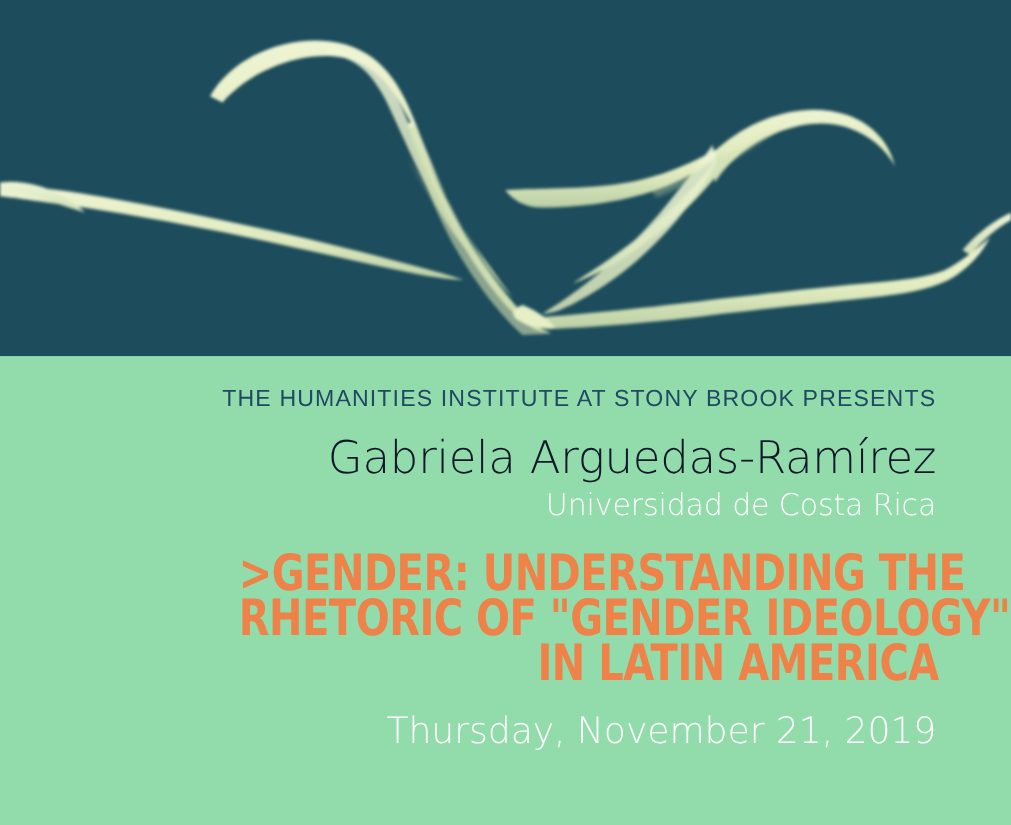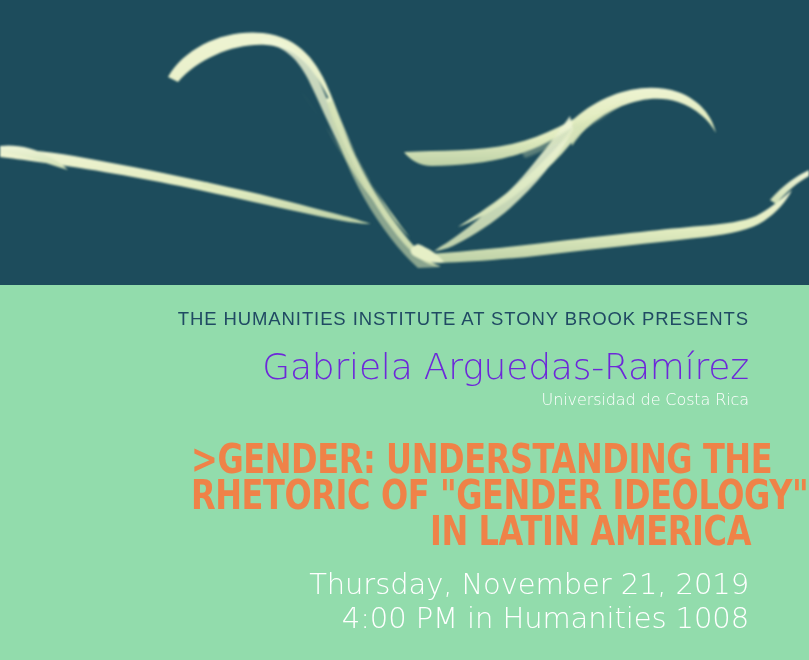--- a/index.html
+++ b/index.html
@@ -59,31 +59,31 @@
 
   .speaker-name {
     position: absolute;
     right: 60px;
     top: 61px;
     text-align: right;
     font-family: "DejaVu Sans", sans-serif;
     font-size: 36px;
     font-weight: 300;
     letter-spacing: -0.2px;
-    color: #6d28d9;
+    color: #0f172a;
     white-space: nowrap;
   }
 
   .speaker-affil {
     position: absolute;
     right: 60px;
     top: 105px;
     text-align: right;
     font-family: "DejaVu Sans", sans-serif;
-    font-size: 16px;
+    font-size: 24px;
     font-weight: 300;
     letter-spacing: -0.1px;
     color: #ffffff;
     white-space: nowrap;
   }
 
   .talk-title {
     position: absolute;
     right: 58px;
     top: 156px;
@@ -233,16 +233,15 @@
     <div class="speaker-affil">Universidad de Costa Rica</div>
 
     <div class="talk-title">
       <span class="tl">&gt;GENDER: UNDERSTANDING THE</span>
       <span class="tl">RHETORIC OF "GENDER IDEOLOGY"</span>
       <span class="tl">IN LATIN AMERICA</span>
     </div>
 
     <div class="event-date">Thursday, November 21, 2019</div>
 
-    <div class="event-place">4:00 PM in Humanities 1008</div>
 
   </div>
 </div>
 
 </body></html>

